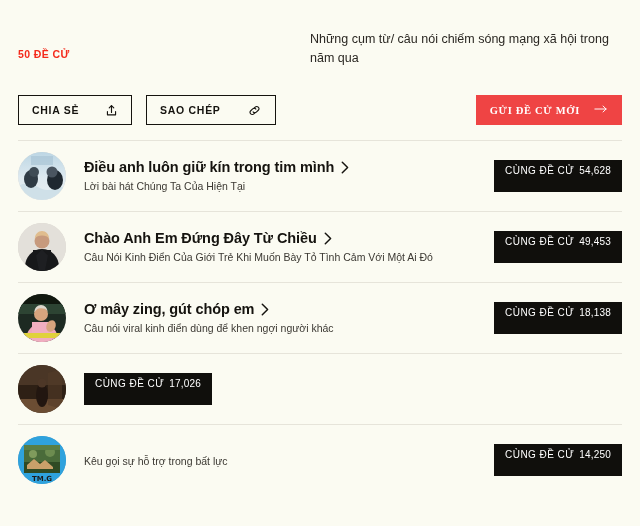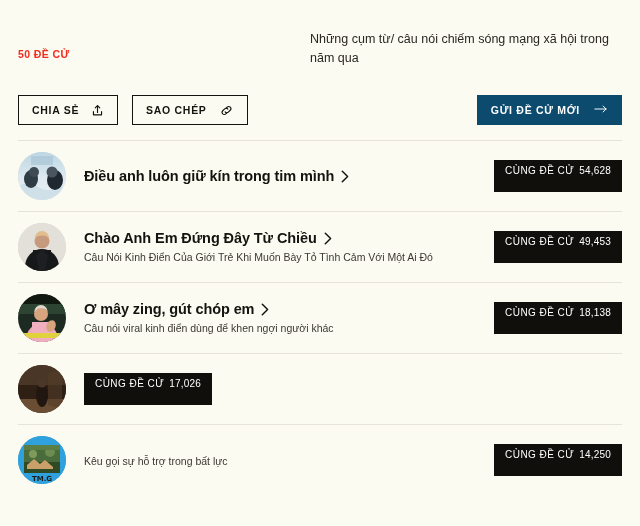--- a/index.html
+++ b/index.html
@@ -69,21 +69,21 @@
     display: flex;
     align-items: center;
     padding: 0 18px;
     margin-top: 26px;
     height: 32px;
   }
   .btn-outline {
     display: inline-flex;
     align-items: center;
     justify-content: center;
-    gap: 12px;
+    gap: 26px;
     height: 30px;
     padding: 0 13px;
     border: 1px solid #15130f;
     background: transparent;
     color: #15130f;
     font-size: 10.5px;
     font-weight: bold;
     letter-spacing: 0.7px;
     font-family: inherit;
     cursor: pointer;
@@ -99,27 +99,27 @@
   .spacer {
     flex: 1 1 auto;
   }
   .btn-primary {
     display: inline-flex;
     align-items: center;
     justify-content: center;
     gap: 14px;
     height: 30px;
     padding: 0 14px;
-    background: #0c4a6e;
+    background: #ef4444;
     border: none;
     color: #ffffff;
     font-size: 10.5px;
     font-weight: bold;
     letter-spacing: 0.7px;
-    font-family: Liberation Sans, sans-serif;
+    font-family: Liberation Serif, serif;
     cursor: pointer;
     box-sizing: border-box;
   }
 
   
   .list {
     margin-top: 14px;
     padding: 0 18px;
   }
   .row {
@@ -267,20 +267,21 @@
       </div>
       <div class="row-main">
         <div class="row-title-line">
           <span class="row-title">Điều anh luôn giữ kín trong tim mình</span>
           <span class="chevron">
             <svg width="8" height="13" viewBox="0 0 8 13" fill="none" stroke="#15130f" stroke-width="1.5" stroke-linecap="round" stroke-linejoin="round">
                 <path d="M1.3 1.3 6.6 6.5 1.3 11.7"></path>
               </svg>
           </span>
         </div>
+        <div class="row-sub">Lời bài hát Chúng Ta Của Hiện Tại</div>
       </div>
       <div class="badge">
         <span>CÙNG ĐỀ CỬ</span>
         <span class="num">54,628</span>
       </div>
     </div>
 
     <div class="row">
       <div class="avatar">
         <svg width="48" height="48" viewBox="0 0 48 48">

